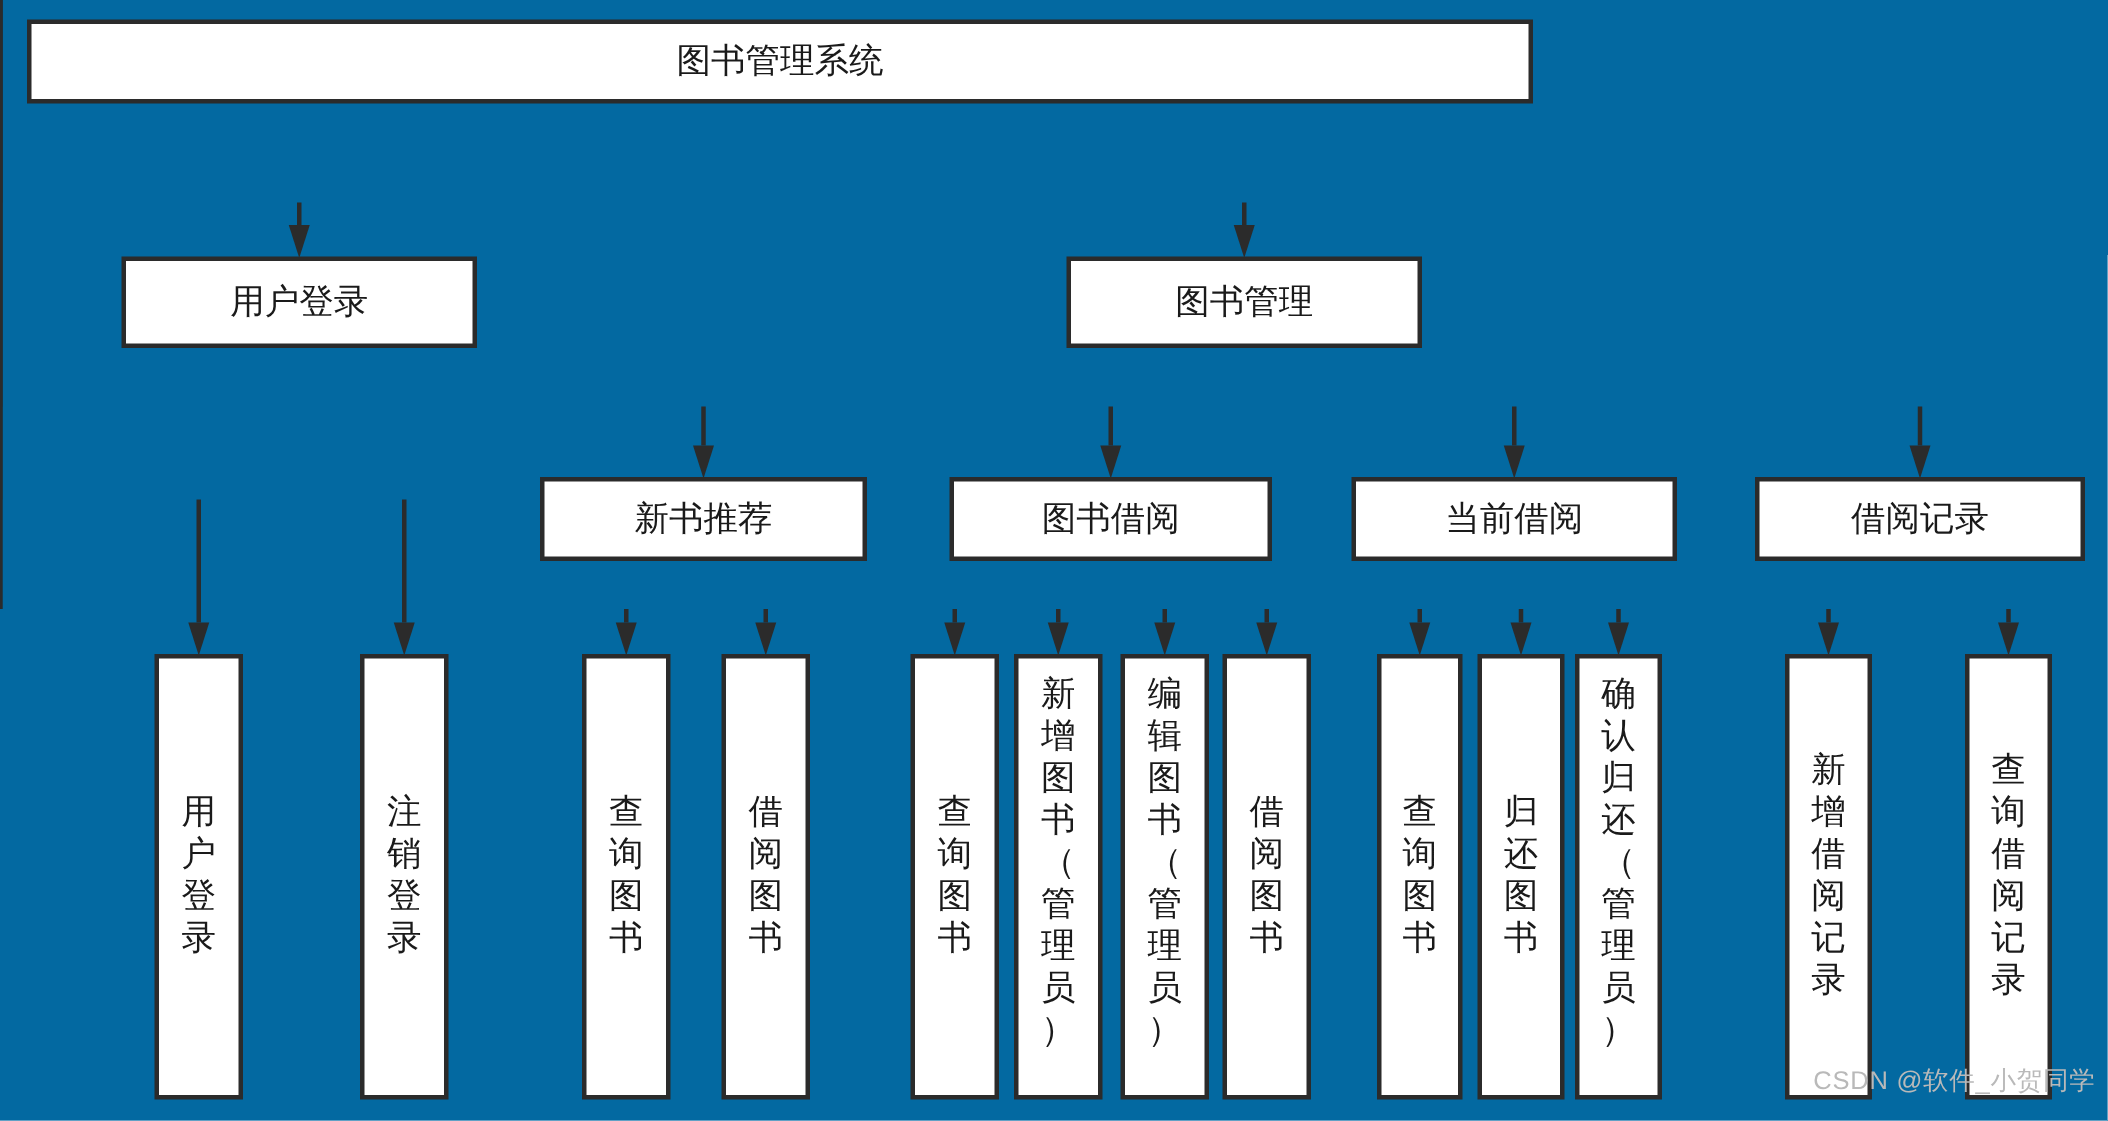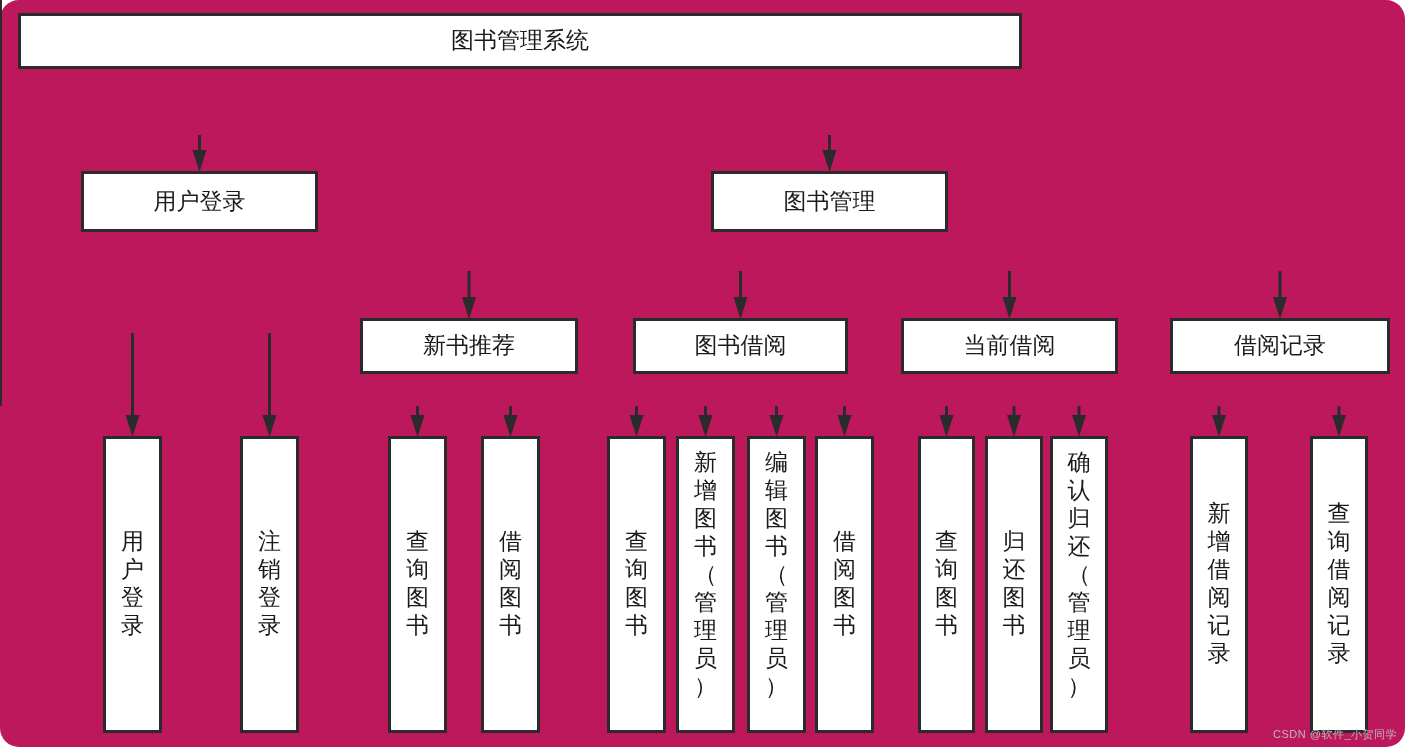--- a/index.html
+++ b/index.html
@@ -10,22 +10,21 @@
   body {
     width: 1405px;
     height: 747px;
     font-family: "Liberation Sans", sans-serif;
     overflow: hidden;
   }
   #diagram-root {
     position: relative;
     width: 1405px;
     height: 747px;
-    background: #be185d;
-    border-radius: 19px;
+    background: #0369a1;
   }
   svg#flow {
     position: absolute;
     left: 0;
     top: 0;
     width: 1405px;
     height: 747px;
   }
   .node-box {
     fill: #ffffff;
@@ -48,23 +47,23 @@
     text-anchor: middle;
     dominant-baseline: middle;
   }
   .node-label.vertical {
     font-size: 23px;
     text-anchor: middle;
   }
   .watermark {
     position: absolute;
     right: 8px;
-    bottom: 5px;
+    bottom: 15px;
     font-family: "Liberation Sans", sans-serif;
-    font-size: 11px;
+    font-size: 17px;
     color: #b9b9b9;
     letter-spacing: 0.5px;
     white-space: nowrap;
     user-select: none;
   }
 </style>
 </head>
 <body>
 
 <div id="diagram-root">

